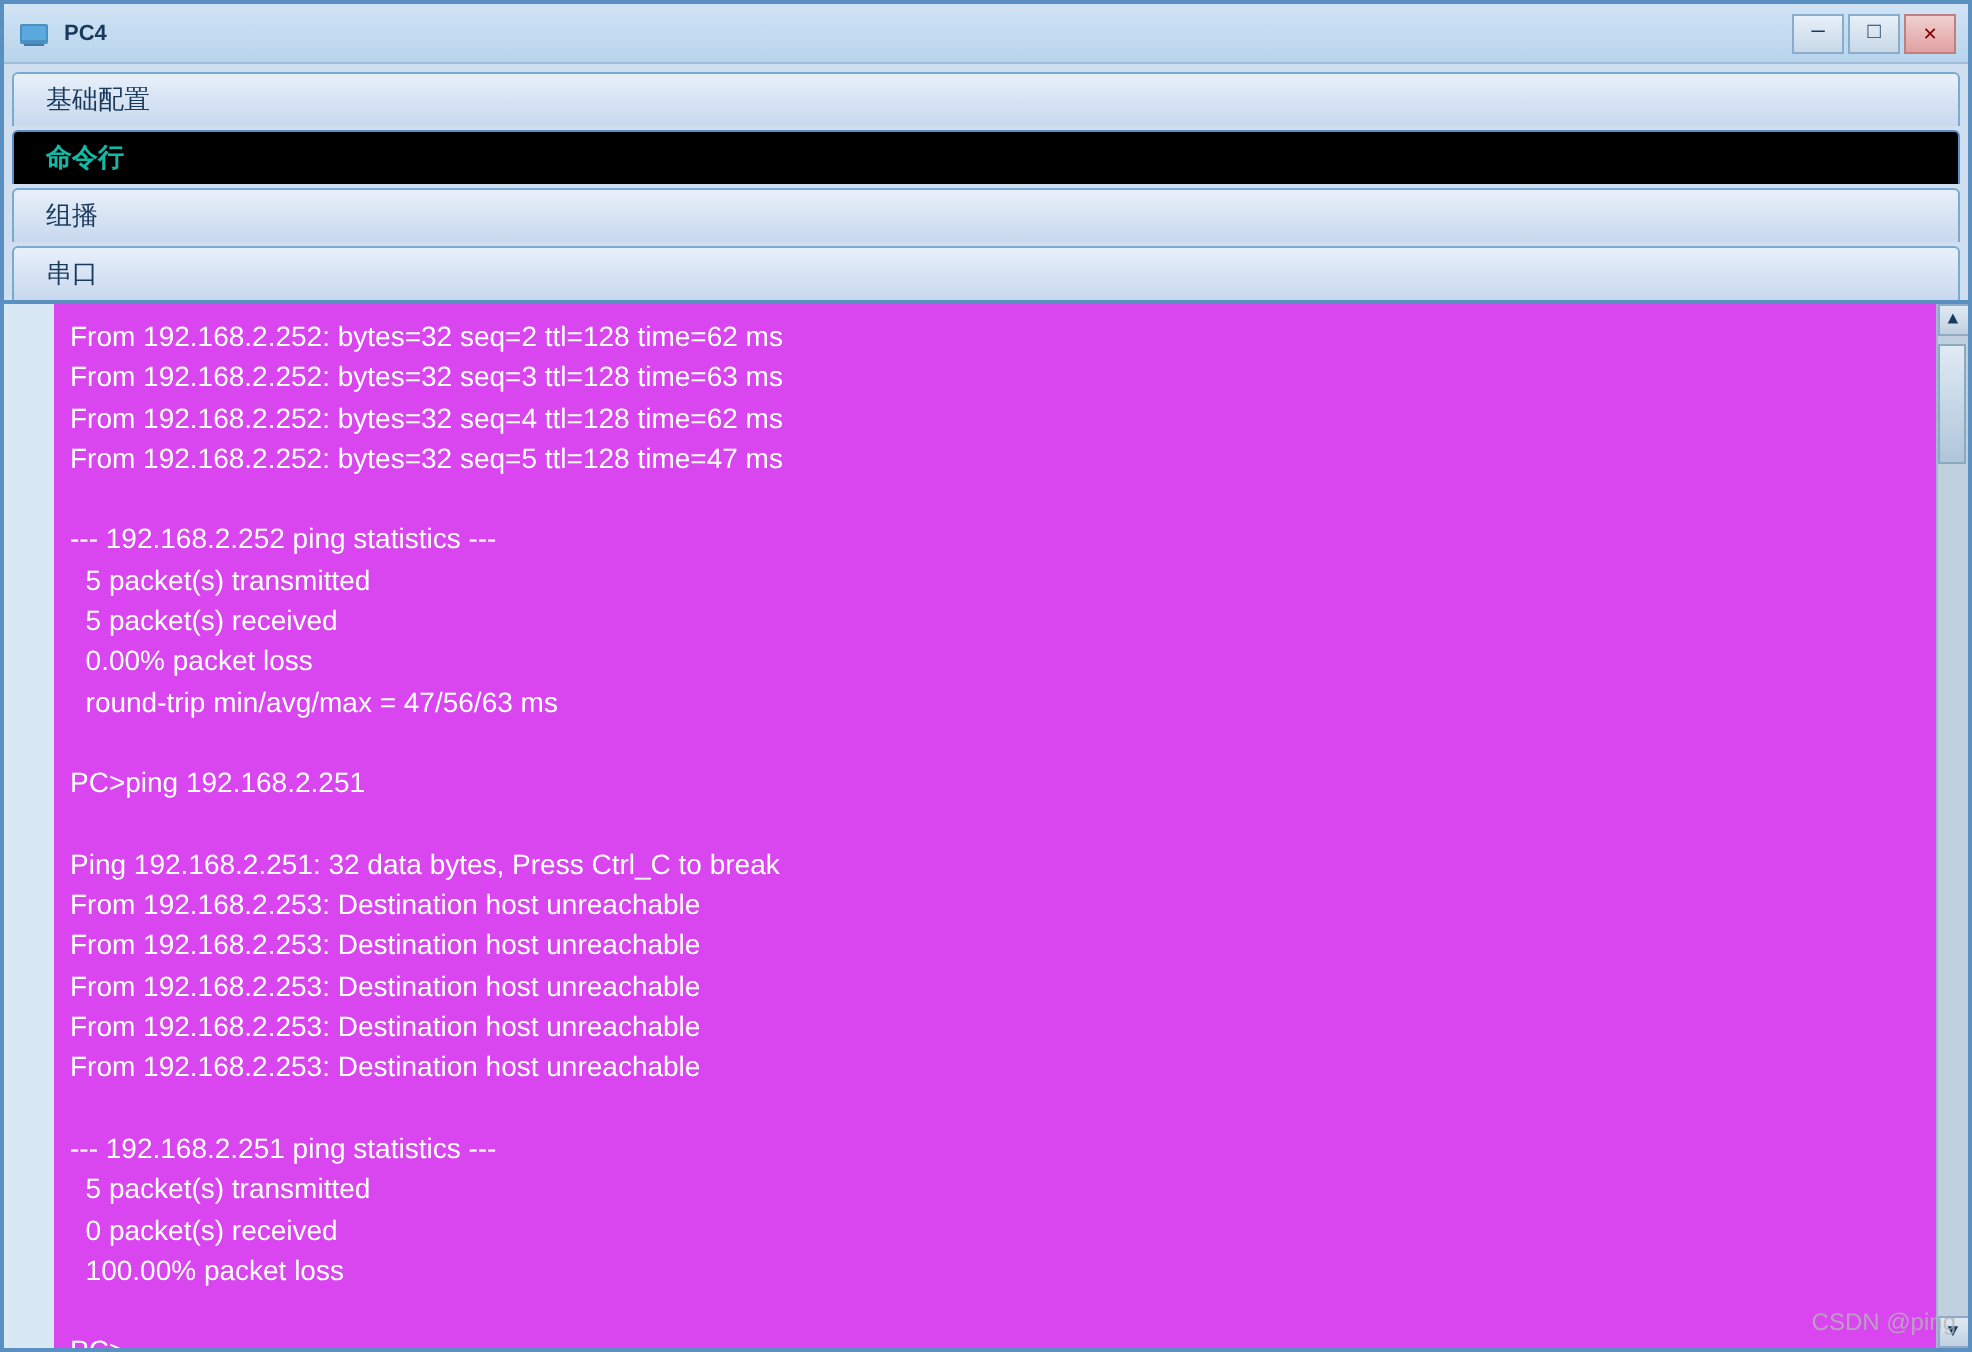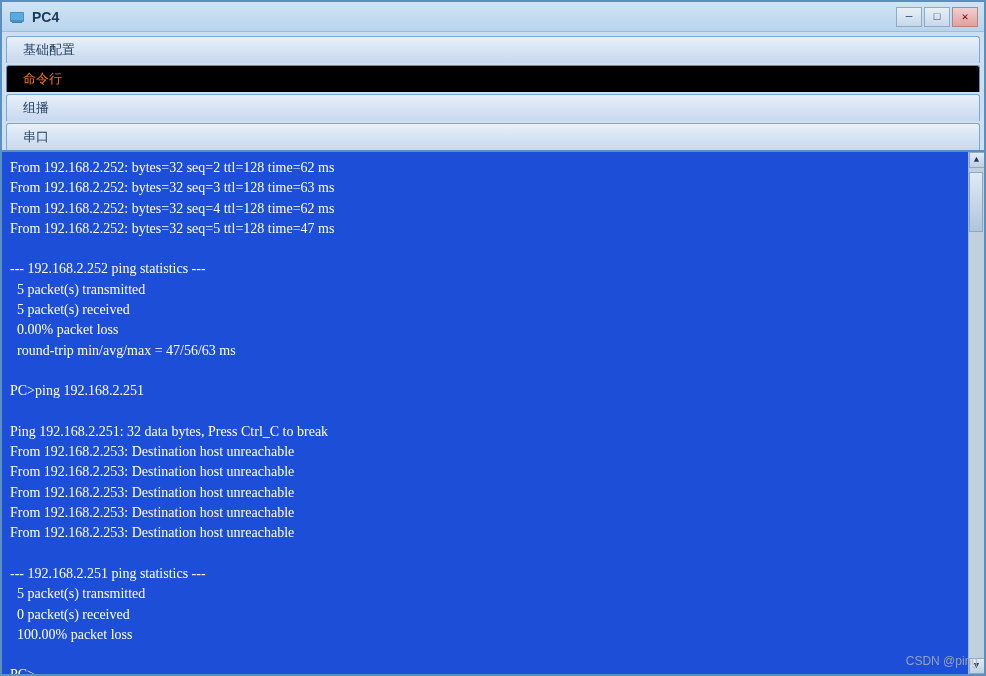--- a/index.html
+++ b/index.html
@@ -36,21 +36,21 @@
       height: 18px;
       margin-right: 6px;
       display: flex;
       align-items: center;
       justify-content: center;
     }
 
     .title-text {
       flex: 1;
       font-family: Arial, sans-serif;
-      font-size: 14px;
+      font-size: 11px;
       color: #1a3a5c;
       font-weight: bold;
     }
 
     .window-controls {
       display: flex;
       gap: 2px;
     }
 
     .win-btn {
@@ -89,43 +89,44 @@
       border-bottom: none;
       font-family: 'Microsoft YaHei', SimSun, Arial, sans-serif;
       font-size: 13px;
       color: #1a3a5c;
       cursor: pointer;
       border-radius: 3px 3px 0 0;
     }
 
     .tab.active {
       background: #000000;
-      color: #f97316;
+      color: #14b8a6;
       border-color: #5a8fc2;
-      font-weight: normal;
+      font-weight: bold;
     }
 
     .content-area {
       display: flex;
       flex: 1;
       overflow: hidden;
       background: #d9e8f5;
     }
 
     .terminal {
       flex: 1;
-      background: #1d4ed8;
+      background: #d946ef;
       color: #ffffff;
-      font-family: Liberation Serif, serif;
+      font-family: Liberation Sans, sans-serif;
       font-size: 14px;
       line-height: 1.45;
       padding: 6px 8px;
       overflow-y: auto;
       overflow-x: hidden;
       white-space: pre;
+      margin-left: 25px;
     }
 
     .scrollbar {
       width: 16px;
       background: #d0dce8;
       border-left: 1px solid #a0b8d0;
       display: flex;
       flex-direction: column;
       align-items: center;
       flex-shrink: 0;

